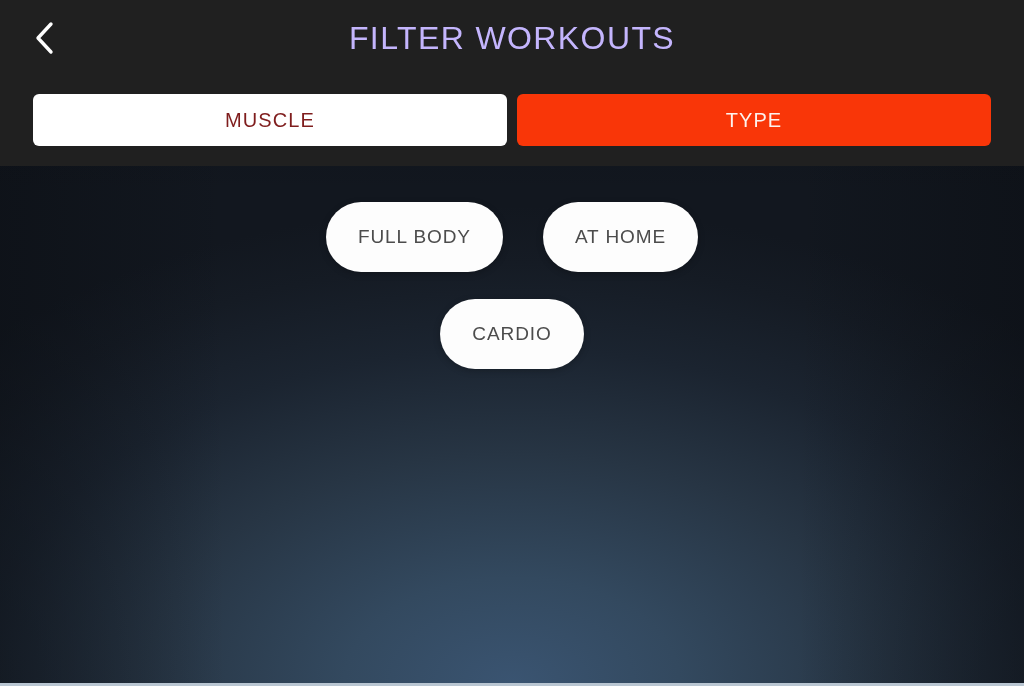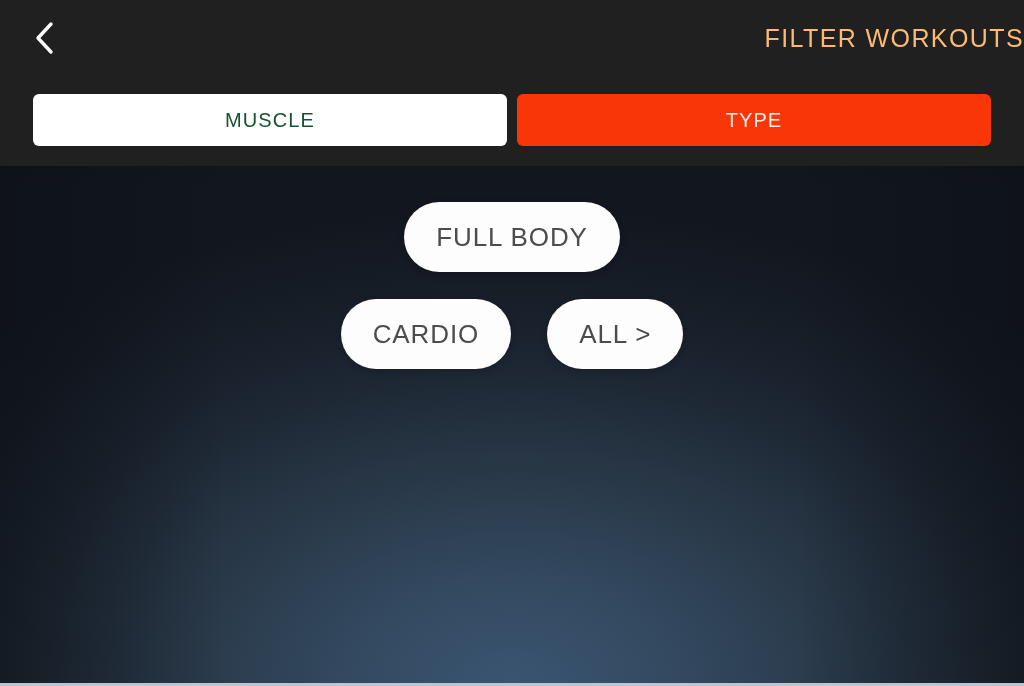--- a/index.html
+++ b/index.html
@@ -77,23 +77,23 @@
     justify-content: center;
     cursor: pointer;
   }
   .back-button svg { display: block; }
 
   .header-title {
     position: absolute;
     left: 0;
     right: 0;
     top: 21px;
-    text-align: right;
-    color: #fdba74;
-    font-size: 25px;
+    text-align: center;
+    color: #c4b5fd;
+    font-size: 32px;
     letter-spacing: 1.4px;
     font-weight: 400;
     line-height: 34px;
     white-space: nowrap;
   }
 
   .tabs {
     position: absolute;
     left: 33px;
     top: 94px;
@@ -108,21 +108,21 @@
     display: flex;
     align-items: center;
     justify-content: center;
     font-size: 20px;
     letter-spacing: 1.1px;
     cursor: pointer;
     user-select: none;
   }
   .tab.inactive {
     background: #ffffff;
-    color: #14532d;
+    color: #7f1d1d;
   }
   .tab.active {
     background: #f93608;
     color: #fdf2ee;
   }
 
   
   .pill-area {
     position: absolute;
     left: 0;
@@ -145,21 +145,21 @@
   }
   .pill {
     height: 70px;
     background: #fdfdfd;
     border-radius: 40px;
     display: flex;
     align-items: center;
     justify-content: center;
     padding: 0 32px;
     color: #4c4c4c;
-    font-size: 26px;
+    font-size: 19px;
     font-weight: 300;
     letter-spacing: 0.9px;
     white-space: nowrap;
     cursor: pointer;
     user-select: none;
     box-shadow: 0 2px 7px rgba(0,0,0,0.22);
   }
 </style>
 </head>
 <body>
@@ -186,24 +186,24 @@
       <div class="tab inactive">MUSCLE</div>
       <div class="tab active">TYPE</div>
     </div>
 
   </div>
 
   <div class="pill-area">
 
     <div class="pill-row row-1">
       <div class="pill">FULL BODY</div>
+      <div class="pill">AT HOME</div>
     </div>
 
     <div class="pill-row row-2">
       <div class="pill">CARDIO</div>
-      <div class="pill">ALL &gt;</div>
     </div>
 
   </div>
 
   <div class="bottom-edge"></div>
 
 </div>
 
 </body></html>

